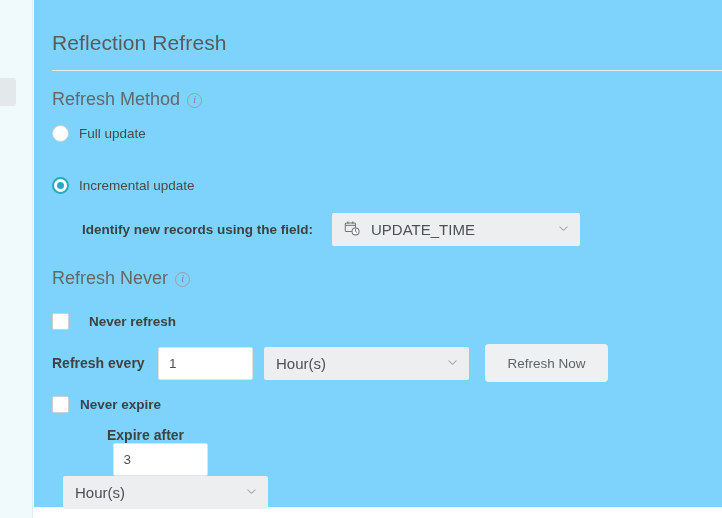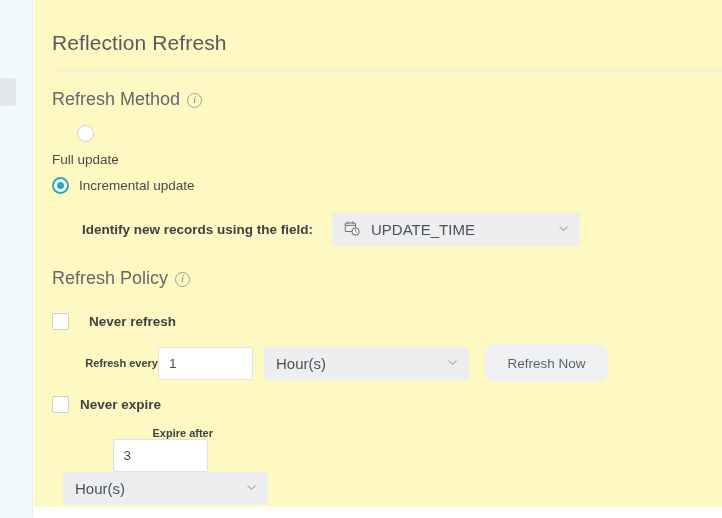--- a/index.html
+++ b/index.html
@@ -29,21 +29,21 @@
     left: -3px; top: 78px;
     width: 19px; height: 28px;
     background: #e3e8ea;
     border-radius: 3px;
   }
   
   .panel {
     position: absolute;
     left: 34px; top: 0;
     width: 688px; height: 507px;
-    background: #fef9c3;
+    background: #7dd3fc;
   }
   .page-title {
     position: absolute;
     left: 18px; top: 31px;
     font-size: 21px;
     font-weight: 400;
     color: #5a5a5a;
     letter-spacing: .1px;
   }
   .title-rule {
@@ -88,21 +88,21 @@
   
   .radio-row {
     position: absolute;
     left: 18px;
     display: flex;
     align-items: center;
     gap: 10px;
     font-size: 13.5px;
     color: #4a4a4a;
   }
-  .r-full { top: 125px; flex-direction: column; }
+  .r-full { top: 125px; }
   .r-incr { top: 177px; }
   .radio {
     width: 17px; height: 17px;
     border-radius: 50%;
     border: 1px solid #c9ced1;
     background: #fff;
     flex: none;
     position: relative;
   }
   .radio.checked {
@@ -175,25 +175,24 @@
   .input-row {
     position: absolute;
     left: 18px;
     display: flex;
     align-items: center;
     gap: 0;
   }
   .ir-refresh { top: 344px; }
   .ir-expire { top: 427px; flex-direction: column; }
   .input-row .lbl {
-    font-size: 11px;
+    font-size: 14px;
     font-weight: bold;
     color: #3d4245;
     width: 106px;
-    text-align: right;
   }
   .num-input {
     width: 95px; height: 33px;
     border: 1px solid #dfe3e6;
     background: #fff;
     border-radius: 2px;
     font-size: 13.5px;
     color: #4c5155;
     padding: 0 10px;
     font-family: "Liberation Sans", sans-serif;
@@ -202,21 +201,21 @@
   .sel-unit {
     width: 205px;
     margin-left: 11px;
     gap: 11px;
   }
   .btn {
     margin-left: 16px;
     width: 123px; height: 38px;
     background: #eef0f1;
     border: none;
-    border-radius: 10px;
+    border-radius: 4px;
     color: #5d6368;
     font-size: 13.5px;
     font-family: "Liberation Sans", sans-serif;
     cursor: pointer;
   }
 </style>
 </head>
 <body>
 
 <div id="root">
@@ -260,21 +259,21 @@
         <span>UPDATE_TIME</span>
         <span class="chev">
           <svg width="13" height="13" viewBox="0 0 16 16" fill="none">
             <path d="M3.5 6L8 10.2 12.5 6" stroke="#a4abaf" stroke-width="1.3" stroke-linecap="round" stroke-linejoin="round"></path>
           </svg>
         </span>
       </div>
     </div>
 
     <div class="section-head sec-policy">
-      <span>Refresh Policy</span>
+      <span>Refresh Never</span>
       <span class="info-icon"></span>
     </div>
 
     <div class="check-row c-never-refresh">
       <span class="checkbox"></span>
       <span>Never refresh</span>
     </div>
 
     <div class="input-row ir-refresh">
       <span class="lbl">Refresh every</span>

